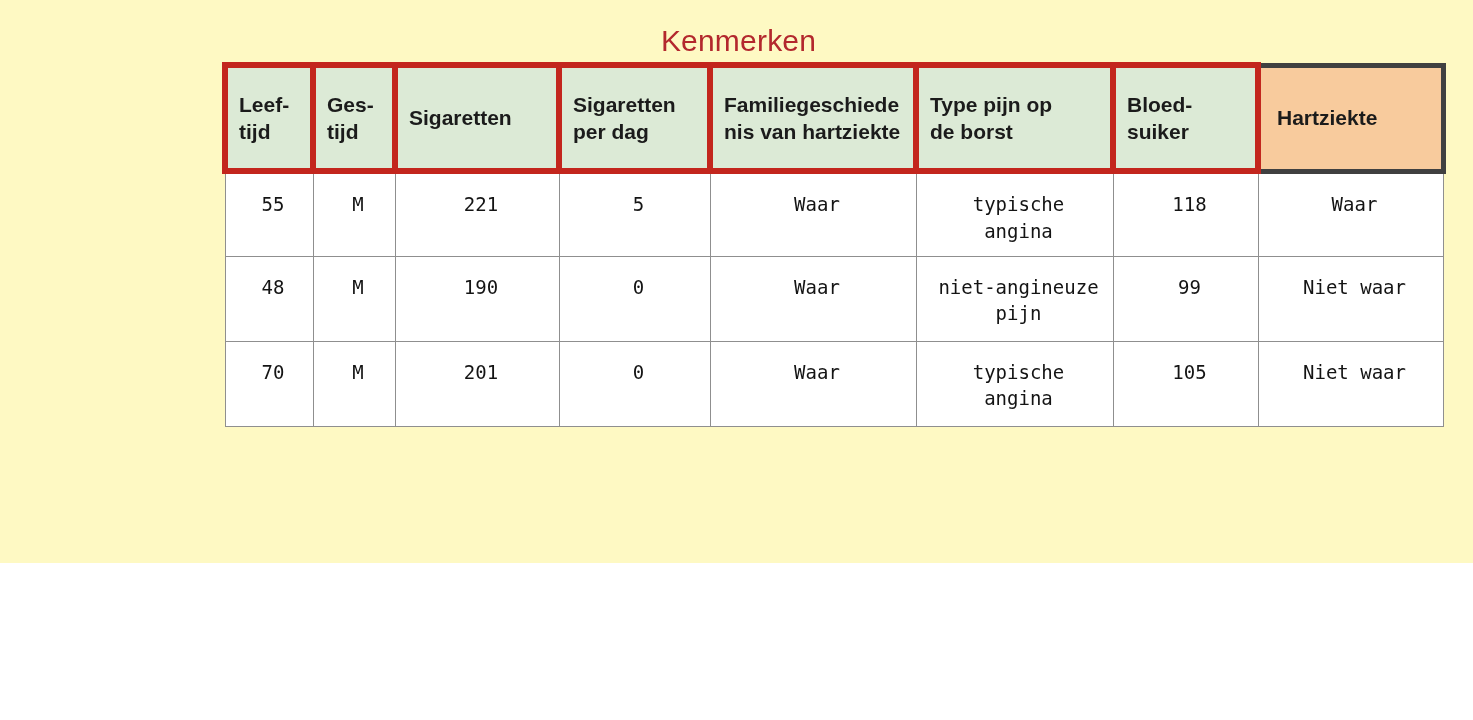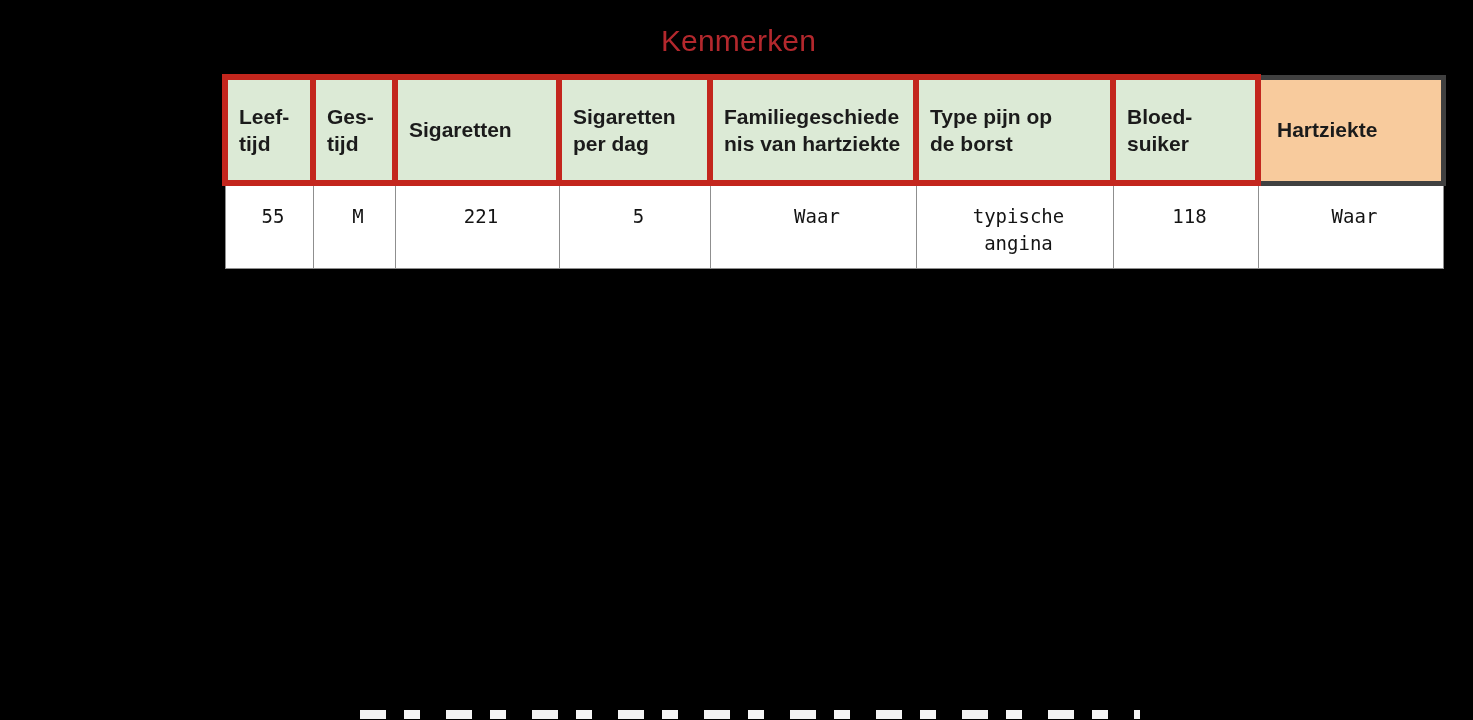--- a/index.html
+++ b/index.html
@@ -3,41 +3,41 @@
 <meta charset="utf-8">
 <style>
   html, body {
     margin: 0;
     padding: 0;
     background: #ffffff;
   }
   .slide {
     position: relative;
     width: 1473px;
-    height: 720px;
-    background: #000000;
+    height: 563px;
+    background: #fef9c3;
     overflow: hidden;
     font-family: "Liberation Sans", sans-serif;
   }
   .page-title {
     position: absolute;
     left: 222px;
     top: 24px;
     width: 1033px;
     text-align: center;
     font-family: "Liberation Sans", sans-serif;
     font-size: 30px;
     font-weight: 500;
     letter-spacing: 0.2px;
     color: #b3282d;
   }
   table.kenmerken {
     position: absolute;
     left: 222px;
-    top: 74px;
+    top: 62px;
     width: 1218px;
     border-collapse: collapse;
     table-layout: fixed;
   }
   table.kenmerken thead tr { height: 106px; }
   table.kenmerken tbody tr { height: 85px; }
   th.hdr {
     background: #dcead6;
     border: 6px solid #c3261d;
     font-family: "Liberation Sans", sans-serif;
@@ -127,18 +127,40 @@
           <td class="cell">55</td>
           <td class="cell">M</td>
           <td class="cell">221</td>
           <td class="cell">5</td>
           <td class="cell">Waar</td>
           <td class="cell">typische
 angina</td>
           <td class="cell">118</td>
           <td class="cell">Waar</td>
         </tr>
+        <tr>
+          <td class="cell">48</td>
+          <td class="cell">M</td>
+          <td class="cell">190</td>
+          <td class="cell">0</td>
+          <td class="cell">Waar</td>
+          <td class="cell">niet-angineuze
+pijn</td>
+          <td class="cell">99</td>
+          <td class="cell">Niet waar</td>
+        </tr>
+        <tr>
+          <td class="cell">70</td>
+          <td class="cell">M</td>
+          <td class="cell">201</td>
+          <td class="cell">0</td>
+          <td class="cell">Waar</td>
+          <td class="cell">typische
+angina</td>
+          <td class="cell">105</td>
+          <td class="cell">Niet waar</td>
+        </tr>
       </tbody>
   </table>
 
   <div class="bottom-artifact"></div>
 
 </div>
 
 </body></html>

